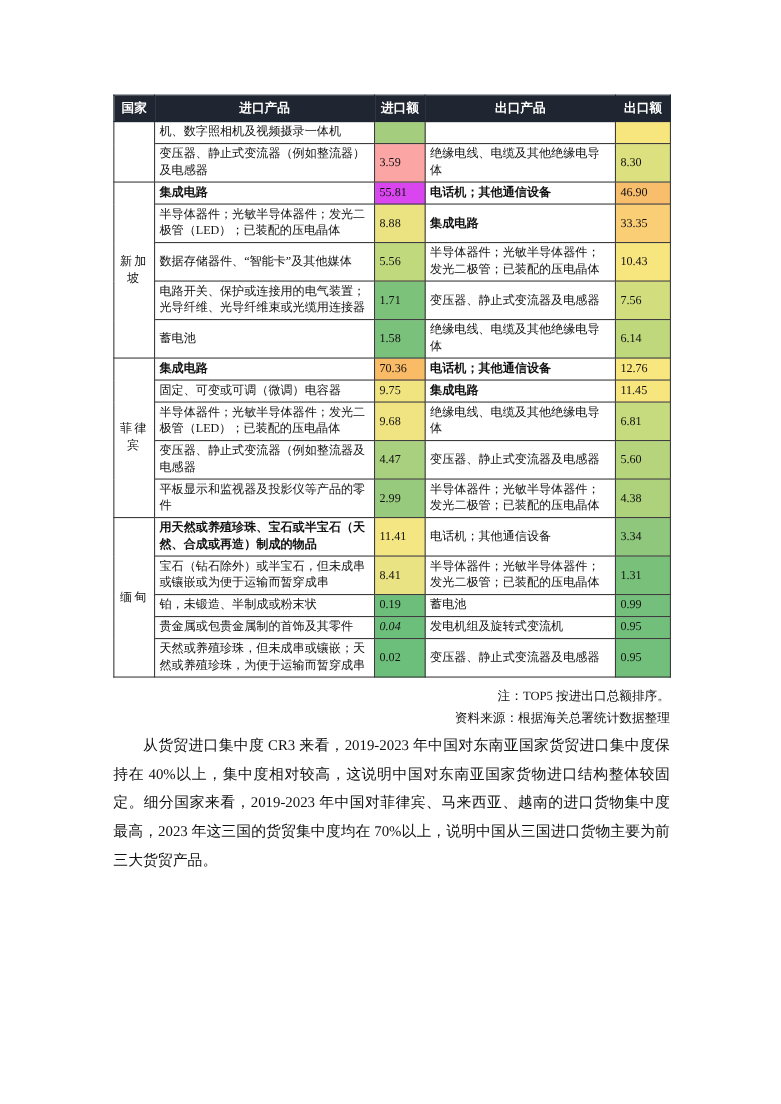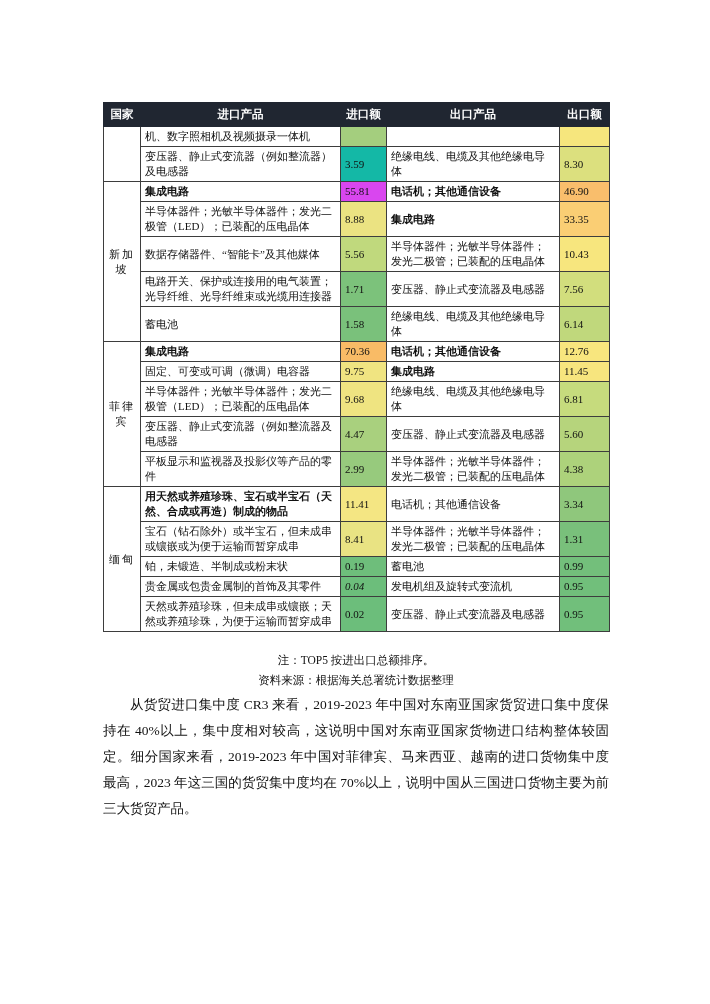--- a/index.html
+++ b/index.html
@@ -5,21 +5,21 @@
   * { box-sizing: border-box; margin: 0; padding: 0; }
   html, body { background: #ffffff; }
   body {
     width: 710px; height: 1004px;
     position: relative;
     font-family: "Liberation Serif", "DejaVu Serif", serif;
     color: #111111;
   }
   .content {
     position: absolute;
-    left: 103px; top: 102px;
+    left: 103px; top: 86px;
     width: 506px;
   }
   table.trade {
     border-collapse: collapse;
     table-layout: fixed;
     width: 506px;
     font-size: 11px;
   }
   col.c-country { width: 37px; }
   col.c-import  { width: 200px; }
@@ -43,22 +43,22 @@
   }
   td.product { text-align: left; }
   td.product.bold { font-weight: bold; }
   td.amount { text-align: left; padding-left: 4px; }
   td.country {
     text-align: center;
     line-height: 17px;
     letter-spacing: 2px;
   }
   .notes {
-    margin-top: 18px;
-    text-align: center;
+    margin-top: 7px;
+    text-align: right;
     font-size: 11.5px;
     line-height: 20px;
   }
   .section-heading {
     margin-top: 16px;
     font-size: 13.5px;
     text-indent: 2em;
     line-height: 24px;
   }
   .paragraph {
@@ -94,21 +94,21 @@
     <tbody>
         <tr>
           <td class="country" rowspan="2"></td>
           <td class="product">机、数字照相机及视频摄录一体机</td>
           <td class="amount" style="background: rgb(164, 206, 126);"></td>
           <td class="product"></td>
           <td class="amount" style="background: rgb(246, 230, 125);"></td>
         </tr>
         <tr>
           <td class="product">变压器、静止式变流器（例如整流器）及电感器</td>
-          <td class="amount" style="background: #14b8a6; margin-top: 44px;">3.59</td>
+          <td class="amount" style="background: #fca5a5; margin-top: 44px;">3.59</td>
           <td class="product">绝缘电线、电缆及其他绝缘电导体</td>
           <td class="amount" style="background: rgb(220, 224, 126);">8.30</td>
         </tr>
         <tr>
           <td class="country" rowspan="5">新加坡</td>
           <td class="product bold">集成电路</td>
           <td class="amount" style="background: #d946ef;">55.81</td>
           <td class="product bold">电话机；其他通信设备</td>
           <td class="amount" style="background: rgb(249, 190, 108);">46.90</td>
         </tr>

